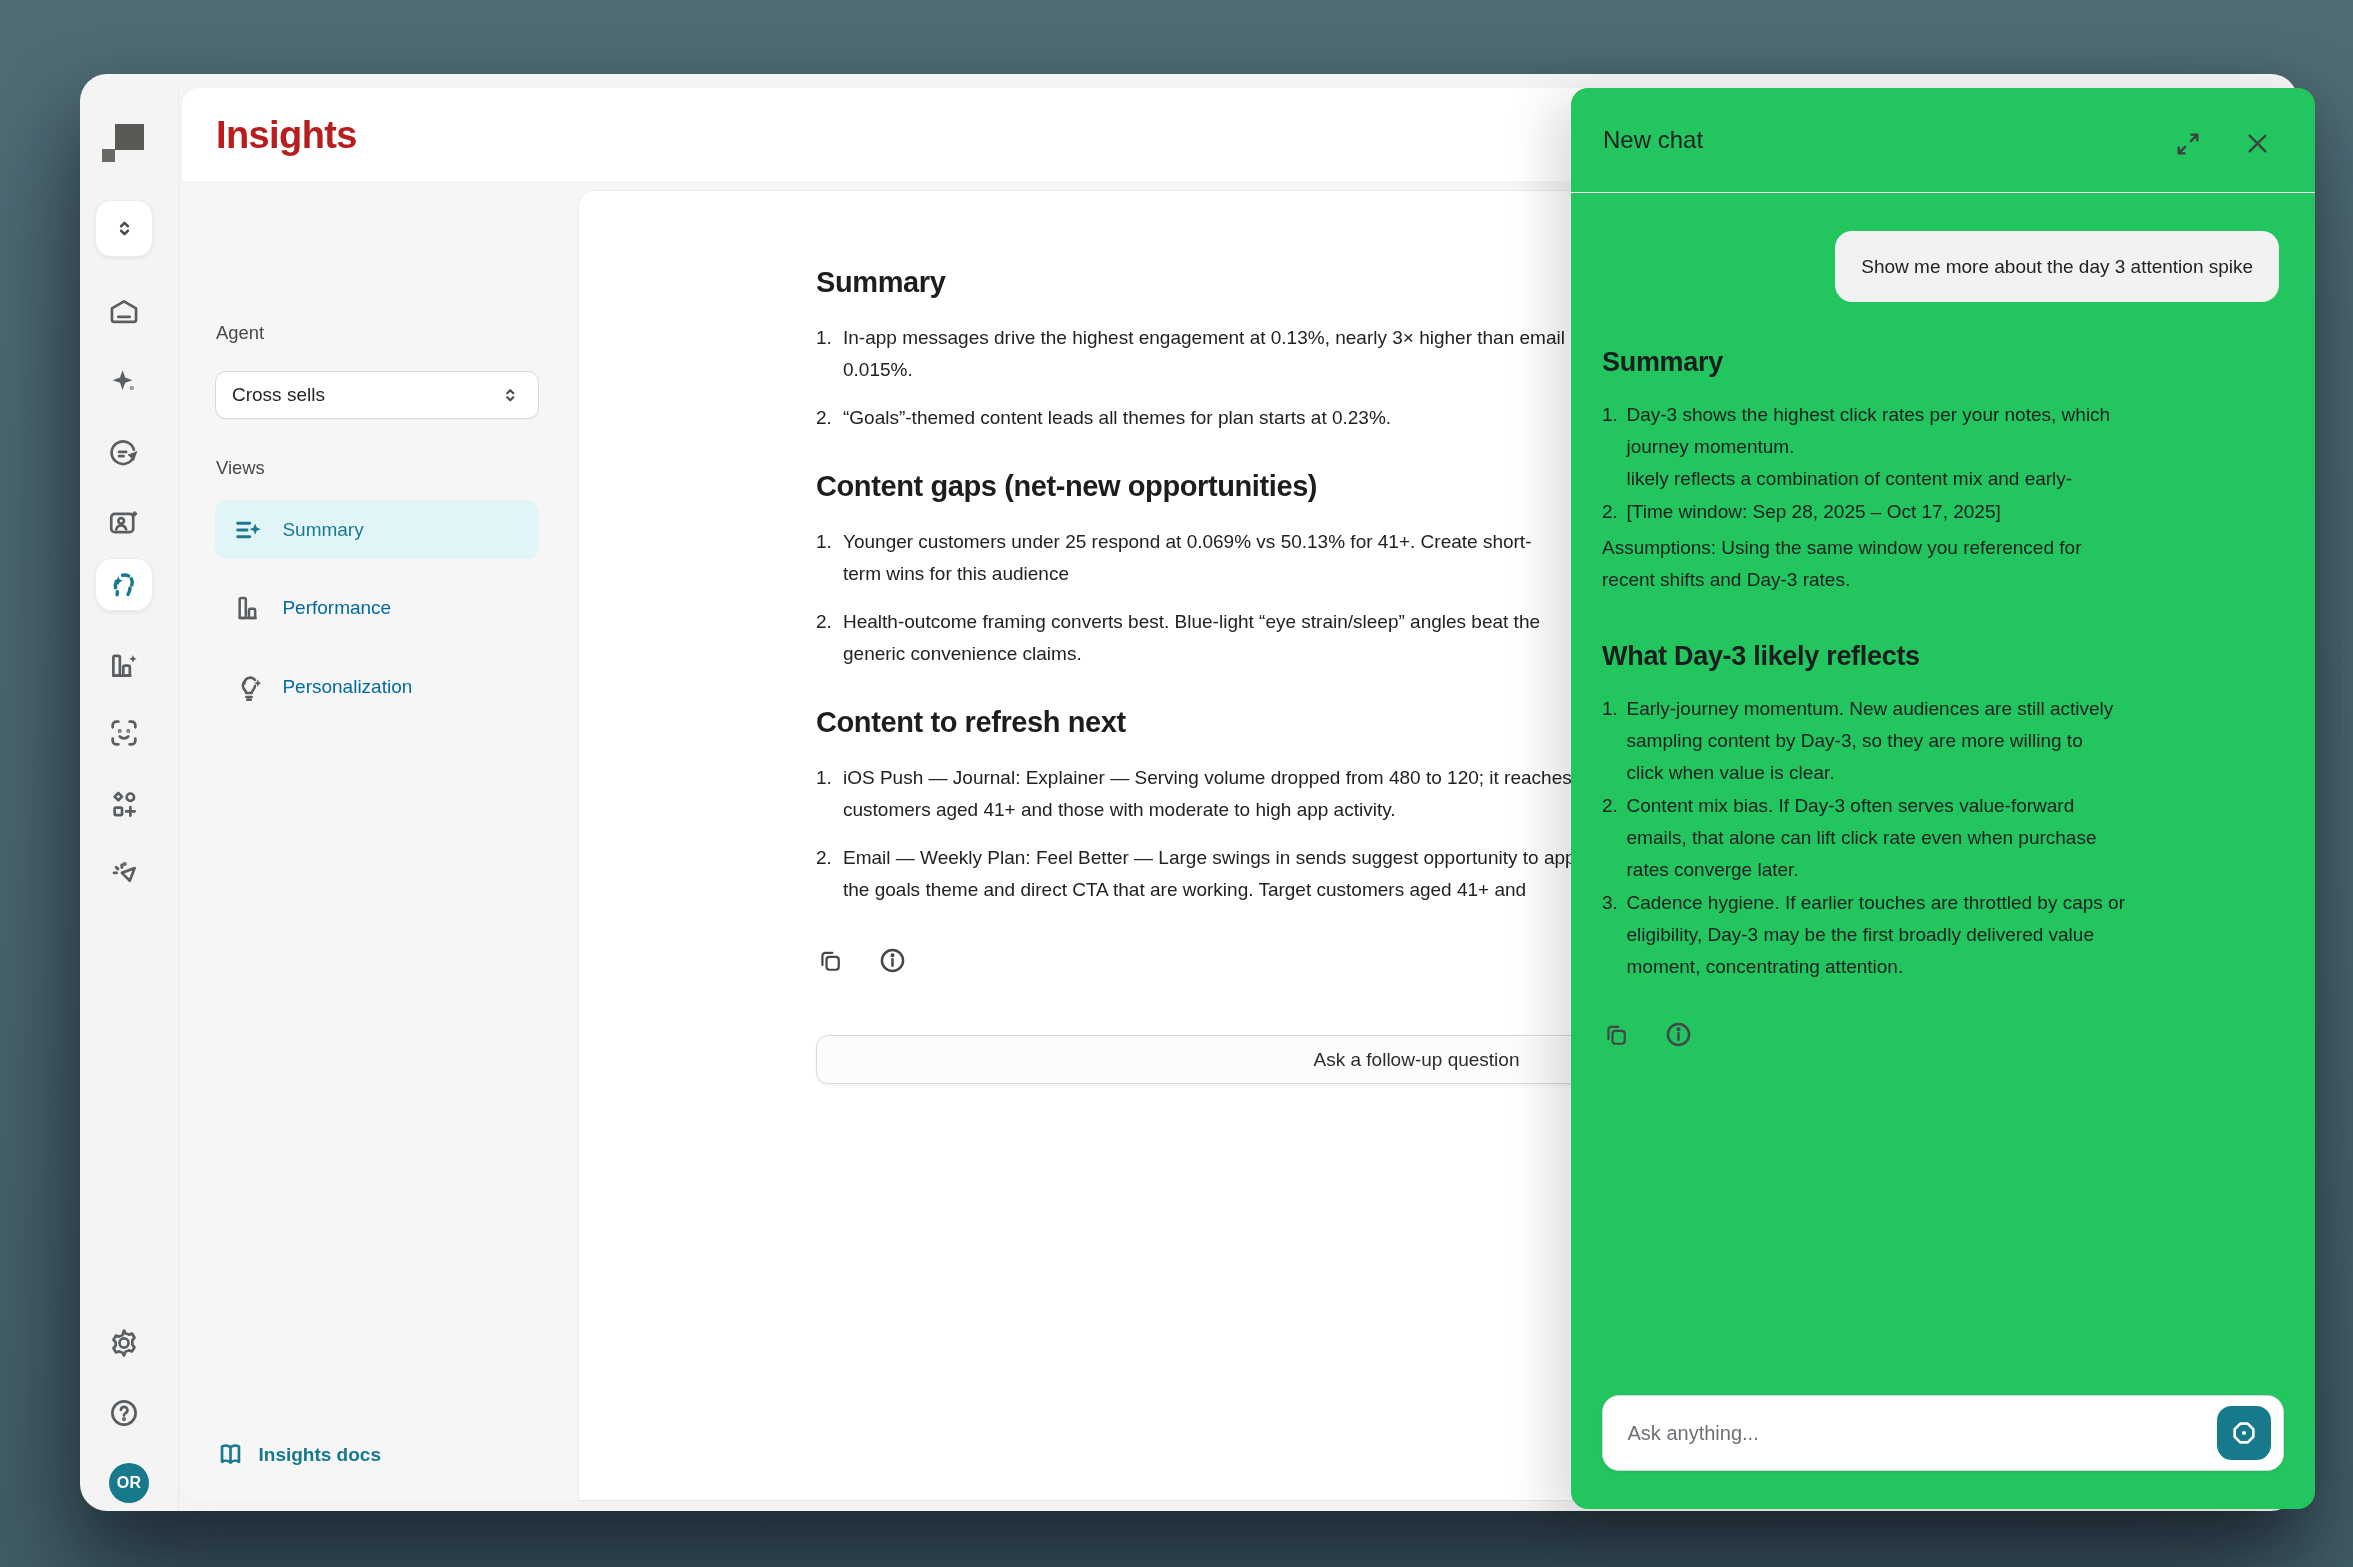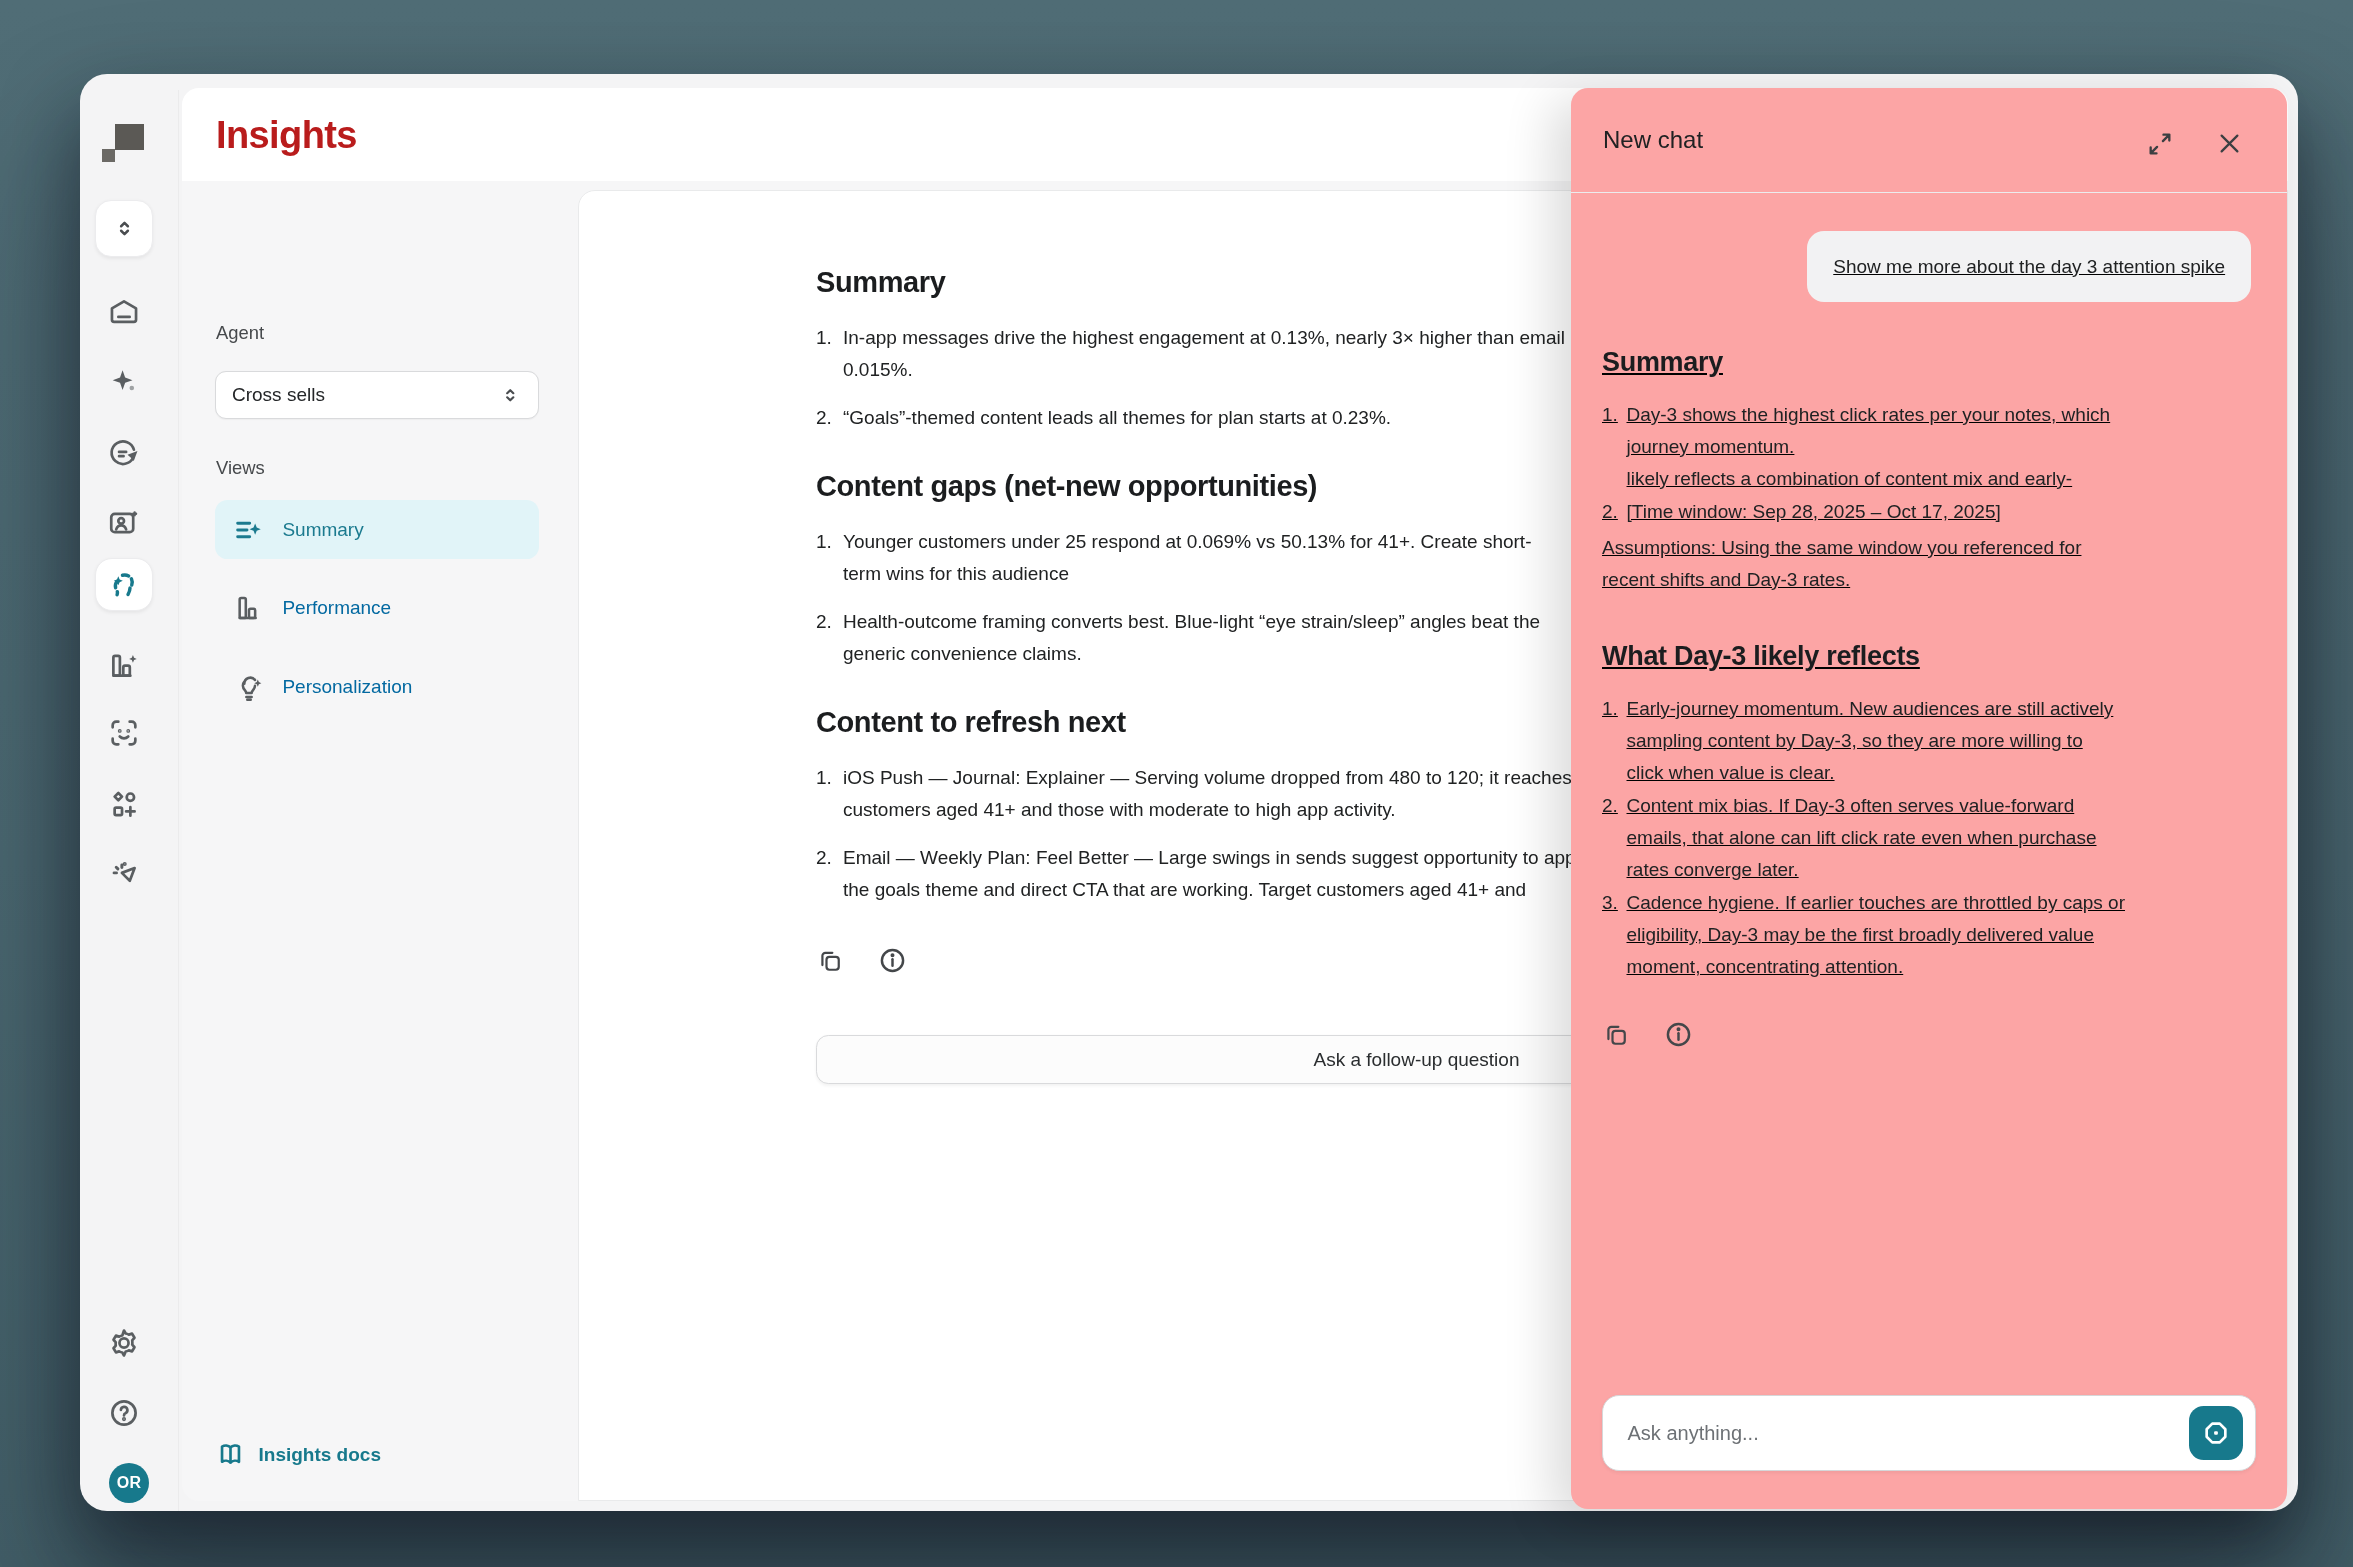--- a/index.html
+++ b/index.html
@@ -47,26 +47,26 @@
   .olist{margin:0 0 3.7px 0;}
   .oitem{display:flex;margin:0 0 16px 0;}
   .oitem .num{width:27px;flex:none;font-size:19px;line-height:32px;color:#202223;text-align:left;}
   .oitem .lines{flex:1;min-width:0;}
   .line{font-size:19px;line-height:32px;color:#202223;white-space:nowrap;}
   .icon-row{display:flex;gap:33px;align-items:center;margin-top:39px;}
   .followup{margin-top:59px;width:1201px;height:49px;background:#fcfcfc;border:0.6px solid #d9dadc;border-radius:12.3px;
             display:flex;align-items:center;justify-content:center;font-size:19px;color:#2a2d2f;
             box-shadow:0 1.2px 3.1px rgba(0,0,0,.05);box-sizing:border-box;}
   
-  .chat{position:absolute;left:1491px;top:14px;width:716px;height:1421px;background:#fca5a5;border-radius:17px;
-        box-shadow:-18.4px 12.3px 49px rgba(0,0,0,.14);z-index:5;}
+  .chat{position:absolute;left:1491px;top:14px;width:716px;height:1421px;background:#22c55e;border-radius:17px;
+        box-shadow:-18.4px 12.3px 49px rgba(0,0,0,.14);z-index:5;padding-left:28px;}
   .chat-header{position:absolute;left:0;top:0;right:0;height:104px;border-bottom:0.6px solid #ececee;}
   .chat-title{position:absolute;left:32px;top:38px;font-size:24px;font-weight:400;color:#202223;}
   .chat-hbtn{position:absolute;top:36px;width:39px;height:39px;display:flex;align-items:center;justify-content:center;}
-  .chat-body{position:absolute;left:0;top:104px;right:0;bottom:0;padding:0 31px;box-sizing:border-box;overflow:hidden;text-decoration:underline;}
+  .chat-body{position:absolute;left:0;top:104px;right:0;bottom:0;padding:0 31px;box-sizing:border-box;overflow:hidden;}
   .bubble{margin:39px 4.9px 0 auto;width:fit-content;max-width:527px;background:#f2f2f3;border-radius:17px;
           padding:24.5px 26px;font-size:19px;color:#202223;}
   .chat h3{margin:45px 0 21px 0;font-size:27px;font-weight:700;color:#1b1d1f;letter-spacing:-0.3px;}
   .chat .oitem .num{width:24.5px;}
   .chat .oitem{margin-bottom:1.2px;}
   .chat .line{white-space:normal;}
   .para .line{white-space:nowrap;}
   .chat .icon-row{margin-top:36px;}
   .chat-input{position:absolute;left:31px;right:31px;bottom:38px;height:76px;background:#fff;border:0.6px solid #d6d7d9;
               border-radius:17px;display:flex;align-items:center;padding:0 12.3px 0 24.5px;box-sizing:border-box;

